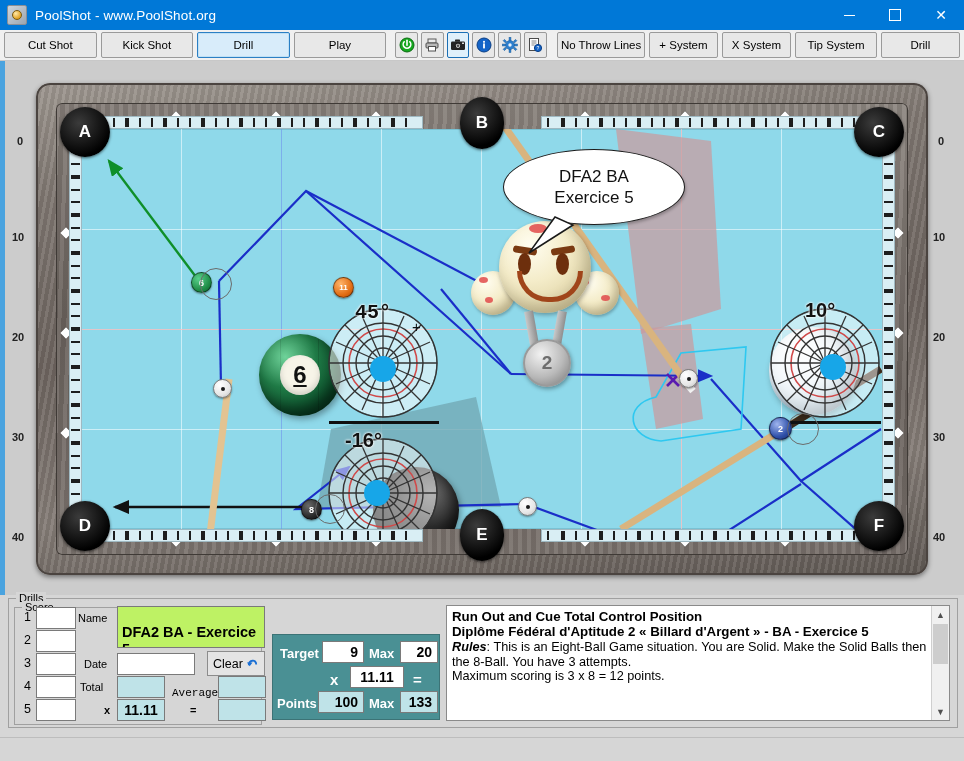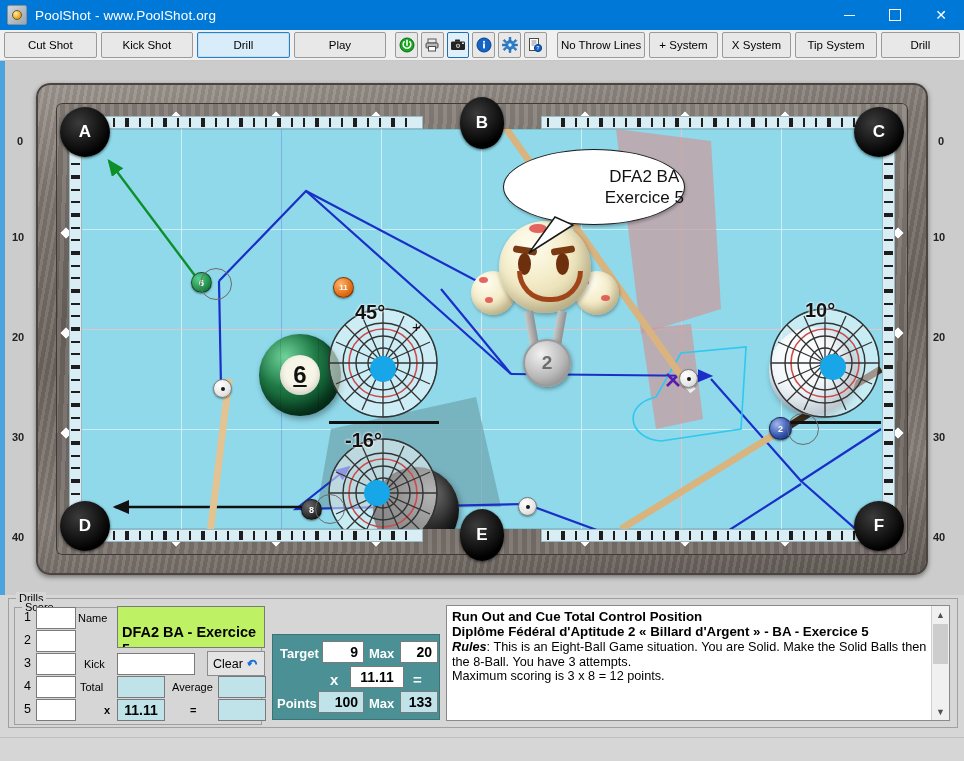--- a/index.html
+++ b/index.html
@@ -486,21 +486,21 @@
                 <line x1="56" y1="2" x2="56" y2="110"></line>
               <line x1="18" y1="18" x2="94" y2="94"></line>
                 <line x1="94" y1="18" x2="18" y2="94"></line>
               <line x1="9" y1="35" x2="103" y2="77"></line>
                 <line x1="35" y1="9" x2="77" y2="103"></line>
               <line x1="103" y1="35" x2="9" y2="77"></line>
                 <line x1="77" y1="9" x2="35" y2="103"></line>
             </g>
             <circle cx="56" cy="62" r="13" fill="#17a6e8"></circle>
           </svg>
-          <div class="proto-label" style="left:28px;top:-6px;">45°</div>
+          <div class="proto-label" style="left:28px;top:-6px;font-family:Liberation Mono, monospace;">45°</div>
         </div>
         <div class="base-line" style="left:248px;top:292px;width:110px;"></div>
 
         <div class="protractor" style="left:246px;top:308px;width:112px;height:112px;">
           <svg width="112" height="112" viewBox="0 0 112 112">
             <circle cx="56" cy="56" r="54" fill="#fff" opacity="0.5" stroke="#333"></circle>
             <g stroke="#333" stroke-width="1.4" fill="none">
               <circle cx="56" cy="56" r="54"></circle>
                 <circle cx="56" cy="56" r="40"></circle>
                 <circle cx="56" cy="56" r="27"></circle>
@@ -586,21 +586,21 @@
             <div class="sm-brow" style="left:52px;top:26px;transform:rotate(-9deg);"></div>
             <div class="sm-eye" style="left:19px;top:32px;"></div>
             <div class="sm-eye" style="left:57px;top:32px;"></div>
             <div class="sm-smile" style="left:18px;top:50px;"></div>
           </div>
           <div class="sm-ribbon" style="left:56px;top:90px;transform:rotate(-10deg);"></div>
           <div class="sm-ribbon" style="left:84px;top:90px;transform:rotate(10deg);"></div>
           <div class="sm-medal" style="left:52px;top:118px;">2</div>
         </div>
 
-        <div class="bubble" style="left:422px;top:20px;width:180px;height:74px;justify-content:flex-end;">
+        <div class="bubble" style="left:422px;top:20px;width:180px;height:74px;">
           <div>
             <div>DFA2 BA</div>
             <div>Exercice 5</div>
           </div>
         </div>
         <svg width="802" height="400" style="position:absolute;left:0;top:0;pointer-events:none;">
           <path d="M474,88 L448,124 L492,96 Z" fill="#fff" stroke="#1a1a1a" stroke-width="1.5"></path>
         </svg>
 
       </div>
@@ -812,33 +812,33 @@
     <div class="rnum" style="left:24px;top:61px;">3</div>
     <div class="cell" style="left:36px;top:58px;width:40px;height:22px;"></div>
     <div class="rnum" style="left:24px;top:84px;">4</div>
     <div class="cell" style="left:36px;top:81px;width:40px;height:22px;"></div>
     <div class="rnum" style="left:24px;top:107px;">5</div>
     <div class="cell" style="left:36px;top:104px;width:40px;height:22px;"></div>
 
     <div class="lbl" style="left:78px;top:17px;">Name</div>
     <div class="fieldtext" style="left:117px;top:11px;width:148px;height:42px;">DFA2 BA - Exercice 5</div>
 
-    <div class="lbl" style="left:84px;top:63px;">Kick</div>
+    <div class="lbl" style="left:84px;top:63px;">Date</div>
     <div class="cell" style="left:117px;top:58px;width:78px;height:22px;"></div>
     <div class="btnlike" style="left:207px;top:56px;width:58px;height:25px;">
       <span>Clear</span>
       <svg width="13" height="13" viewBox="0 0 14 14" style="margin-left:3px;">
           <path d="M3 9 C3 3, 11 2, 11 8" stroke="#1a6fd4" stroke-width="2" fill="none"></path>
           <path d="M1 6 L4 10 L7 6" fill="#1a6fd4"></path>
         </svg>
     </div>
 
     <div class="lbl" style="left:80px;top:86px;">Total</div>
     <div class="cell cellc" style="left:117px;top:81px;width:48px;height:22px;"></div>
-    <div class="lbl" style="left:172px;top:86px;">Average</div>
+    <div class="lbl" style="left:172px;top:92px;font-family:Liberation Mono, monospace;">Average</div>
     <div class="cell cellc" style="left:218px;top:81px;width:48px;height:22px;"></div>
 
     <div class="lbl" style="left:104px;top:109px;font-weight:bold;">x</div>
     <div class="valbox c ctr" style="left:117px;top:104px;width:48px;height:22px;">11.11</div>
     <div class="lbl" style="left:190px;top:109px;font-weight:bold;">=</div>
     <div class="cell cellc" style="left:218px;top:104px;width:48px;height:22px;"></div>
 
     <div class="tealpanel" style="left:272px;top:39px;width:168px;height:86px;"></div>
 
     <div class="teal-lbl" style="left:280px;top:51px;">Target</div>

